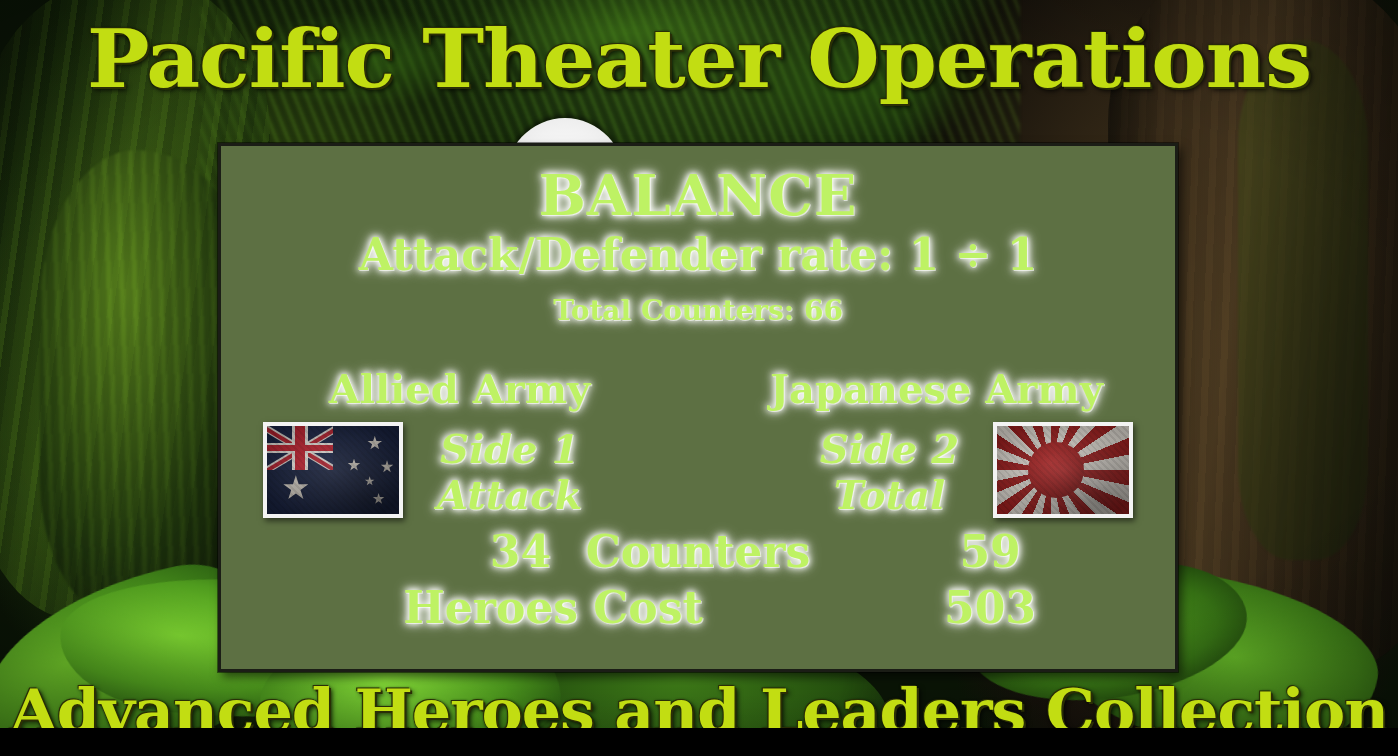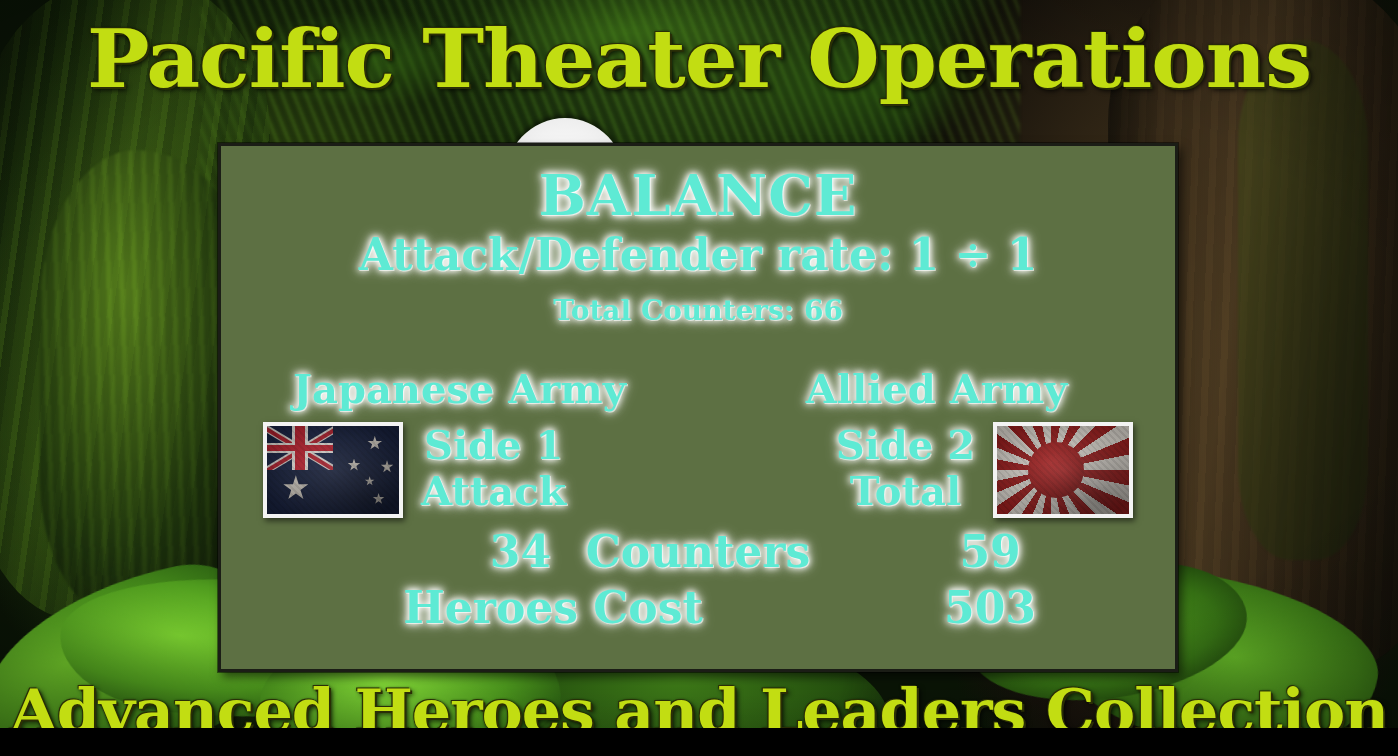--- a/index.html
+++ b/index.html
@@ -156,21 +156,21 @@
   }
 
   
   #panel {
     position: absolute;
     left: 218px; top: 143px;
     width: 960px; height: 529px;
     background: #5d7043;
     border: 3px solid #1b1d16;
     box-shadow: 0 0 0 1px rgba(0,0,0,.45), 4px 5px 9px rgba(0,0,0,.55);
-    color: #5eead4;
+    color: #bef264;
     text-align: center;
     font-family: "DejaVu Serif", "Liberation Serif", serif;
     font-weight: bold;
   }
   .glow {
     text-shadow:
       0 0 6px #ffffff, 0 0 10px #ffffff,
       0 0 14px rgba(255,255,255,.85),
       1px 1px 0 rgba(255,255,255,.6);
   }
@@ -204,22 +204,23 @@
   
   .sides-row {
     display: flex;
     align-items: center;
     margin-top: 10px;
     padding: 0 30px;
   }
   .side-cell {
     flex: 1;
     display: flex;
-    align-items: flex-start;
-    gap: 18px;
+    align-items: flex-end;
+    gap: 34px;
+    font-style: italic;
   }
   .side-cell.left { justify-content: flex-start; padding-left: 12px; }
   .side-cell.right { justify-content: flex-end; padding-right: 12px; }
   .side-text {
     font-size: 40px;
     line-height: 46px;
   }
 
   
   .flag {
@@ -350,22 +351,22 @@
 
   <div id="panel">
 
     <div class="glow" id="panel-title">BALANCE</div>
 
     <div class="glow" id="rate-line">Attack/Defender rate: 1 ÷ 1</div>
 
     <div class="glow" id="counters-line">Total Counters: 66</div>
 
     <div class="armies-head">
+      <div class="glow">Allied Army</div>
       <div class="glow">Japanese Army</div>
-      <div class="glow">Allied Army</div>
     </div>
 
     <div class="sides-row">
 
       <div class="side-cell left">
         <div class="flag flag-au">
           <div class="au-canton">
             <i class="au-d-w1"></i>
             <i class="au-d-w2"></i>
             <i class="au-d-r1"></i>

